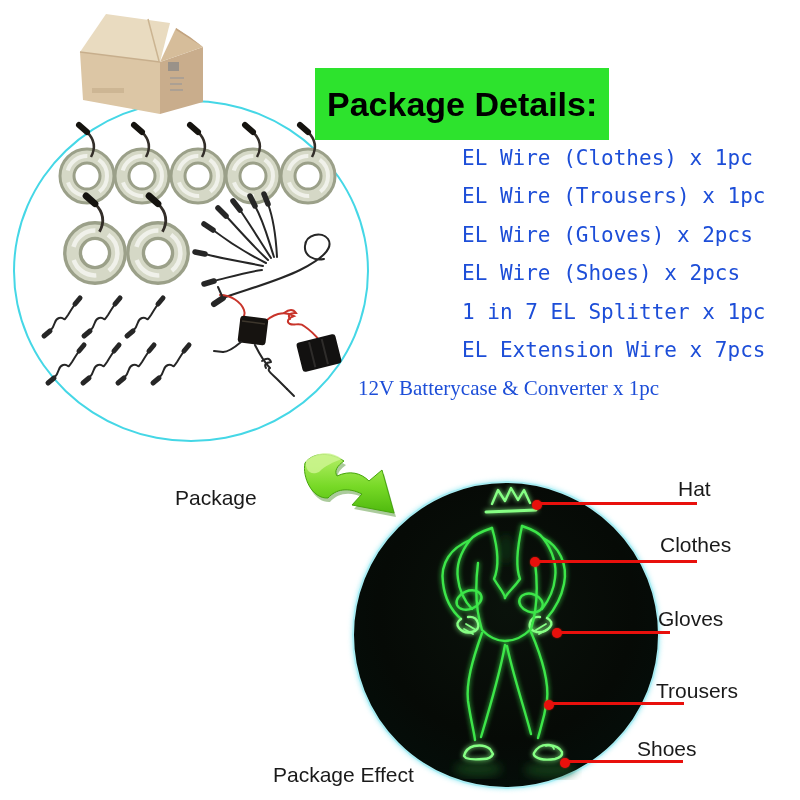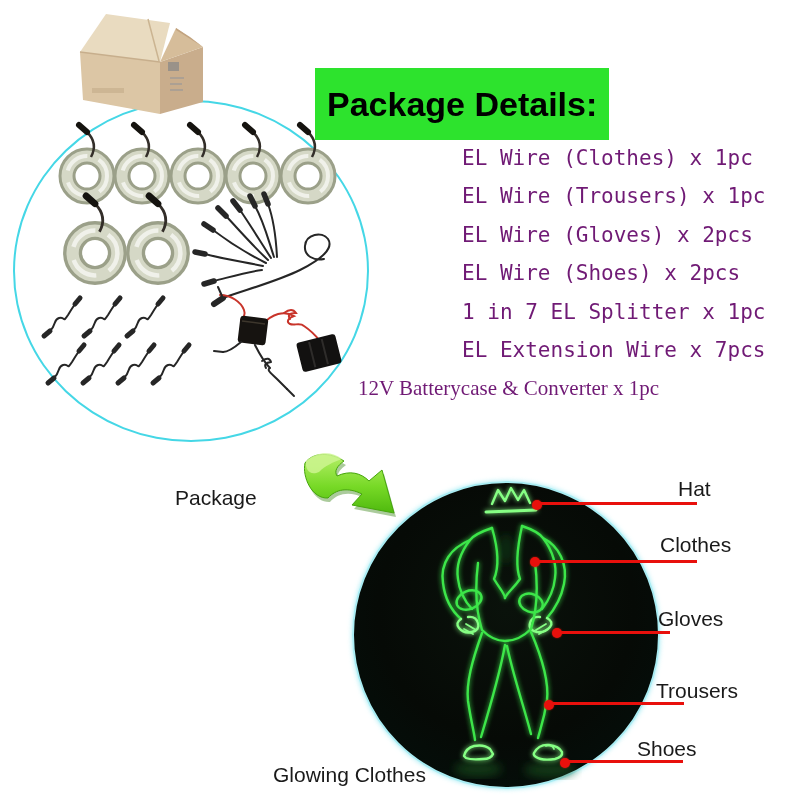--- a/index.html
+++ b/index.html
@@ -8,21 +8,21 @@
   
   .kit-circle{position:absolute;left:13px;top:100px;width:352px;height:338px;border-radius:50%;
               border:2px solid var(--circle-cyan,#45d7e6);background:#fff;z-index:1;}
   
   #kit-svg{position:absolute;left:0;top:0;z-index:2;pointer-events:none;}
   
   #title{position:absolute;left:315px;top:68px;height:46px;z-index:3;background:var(--accent-green,#2de32d);
          color:#000;font-weight:bold;font-size:34px;line-height:46px;padding:13px 12px;letter-spacing:0px;}
   
   #list{position:absolute;left:462px;top:139px;z-index:3;font-family:"DejaVu Sans Mono",monospace;
-        font-size:21px;line-height:38.4px;white-space:nowrap;color:#701a75;}
+        font-size:21px;line-height:38.4px;white-space:nowrap;color:#1d4ed8;}
   #list .line8{margin-left:-104px;font-family:Liberation Serif, serif;}
   
   .plain-label{position:absolute;z-index:3;font-size:21px;color:#1a1a1a;white-space:nowrap;}
   
   .glow-circle{position:absolute;left:352px;top:481px;width:304px;height:304px;border-radius:50%;z-index:2;
                background:radial-gradient(circle at 50% 42%, #0a120b 0%, #060a06 55%, #03110d 100%);
                border:2px solid #a9ecf3;box-shadow:0 0 5px rgba(130,230,240,.75);}
   .glow-circle svg{position:absolute;left:0;top:0;}
   
   .callout-line{position:absolute;height:3px;background:var(--callout-red,#e8100c);z-index:5;}
@@ -198,21 +198,21 @@
         <path d="M177,149 C189,177 195,199 193,217 C190,237 186,247 184,255"></path>
         <path d="M153,163 C159,192 170,224 177,251"></path>
 
         <path class="fig-bright" d="M110,273 q2,-8 10,-10 q10,-2 16,3 l3,5 q-2,5 -10,5 q-12,1 -17,-1 Z"></path>
         <path class="fig-bright" d="M180,270 q5,-9 15,-8 q10,1 13,7 q1,5 -7,7 q-13,2 -19,-2 q-3,-2 -2,-4 Z"></path>
         <path class="fig-bright" d="M192,263 q6,-2 8,3" stroke-width="1.8"></path>
       </g>
     </svg>
   </div>
 
-  <div class="plain-label" style="left:273px;top:763px;">Glowing Clothes</div>
+  <div class="plain-label" style="left:273px;top:763px;">Package Effect</div>
 
   <div class="plain-label" style="left:678px;top:477px;">Hat</div>
   <div class="callout-line" style="left:537px;top:502px;width:160px;"></div>
   <div class="callout-dot" style="left:532px;top:500px;"></div>
 
   <div class="plain-label" style="left:660px;top:533px;">Clothes</div>
   <div class="callout-line" style="left:535px;top:560px;width:162px;"></div>
   <div class="callout-dot" style="left:530px;top:557px;"></div>
 
   <div class="plain-label" style="left:658px;top:607px;">Gloves</div>

